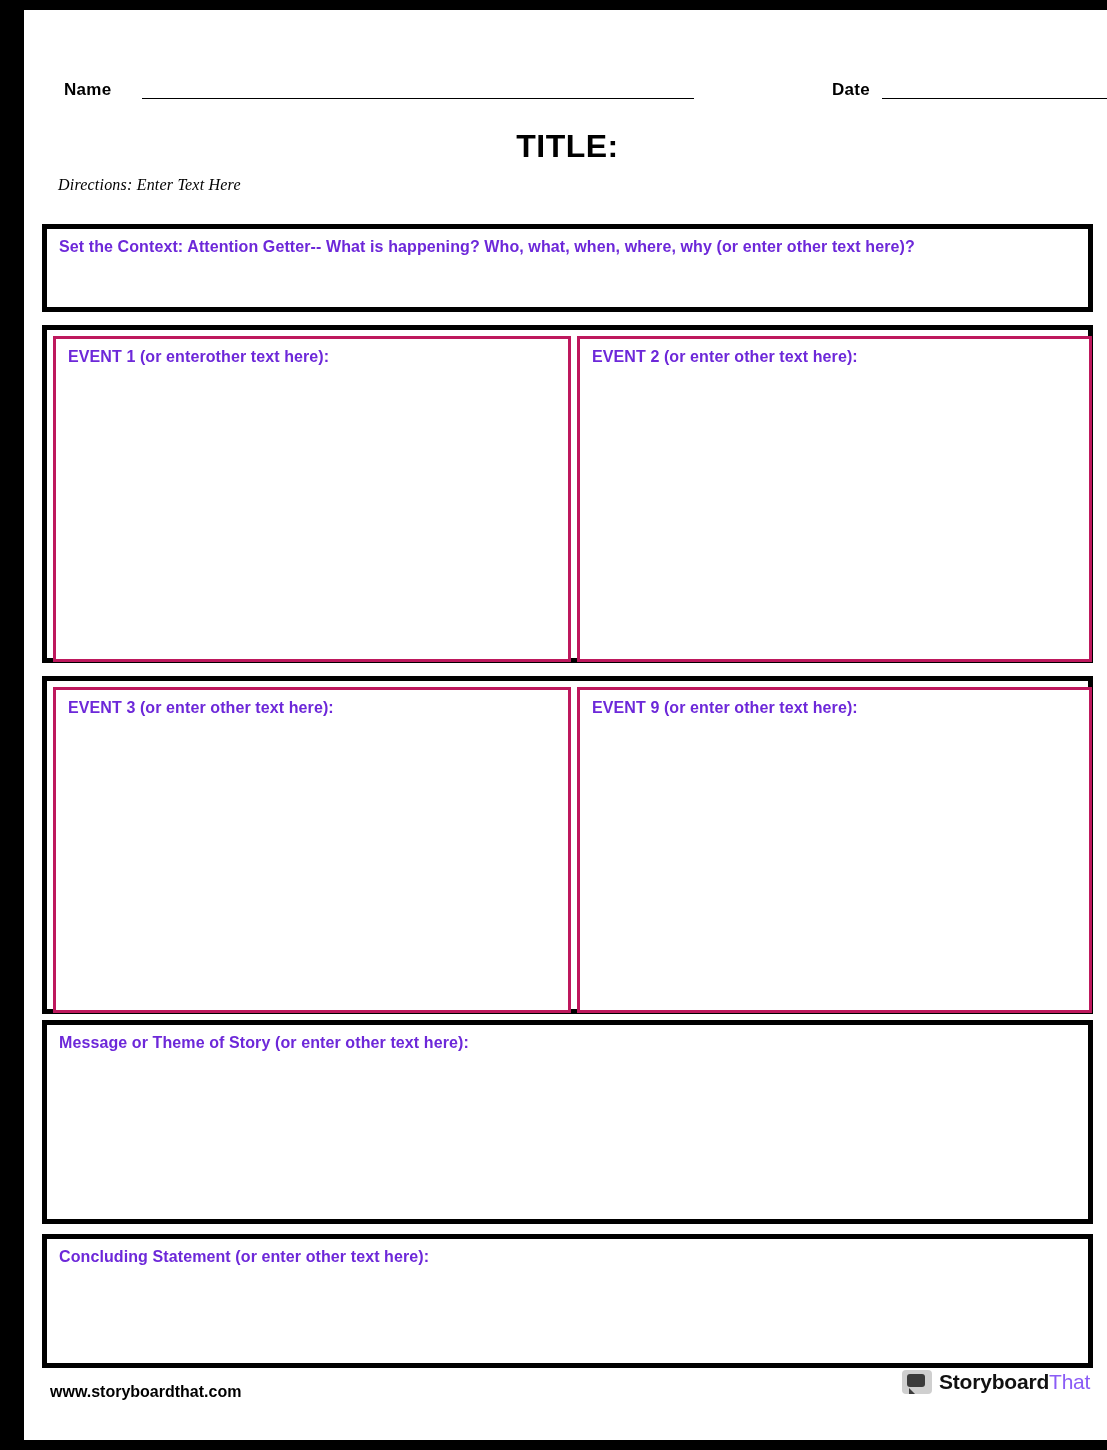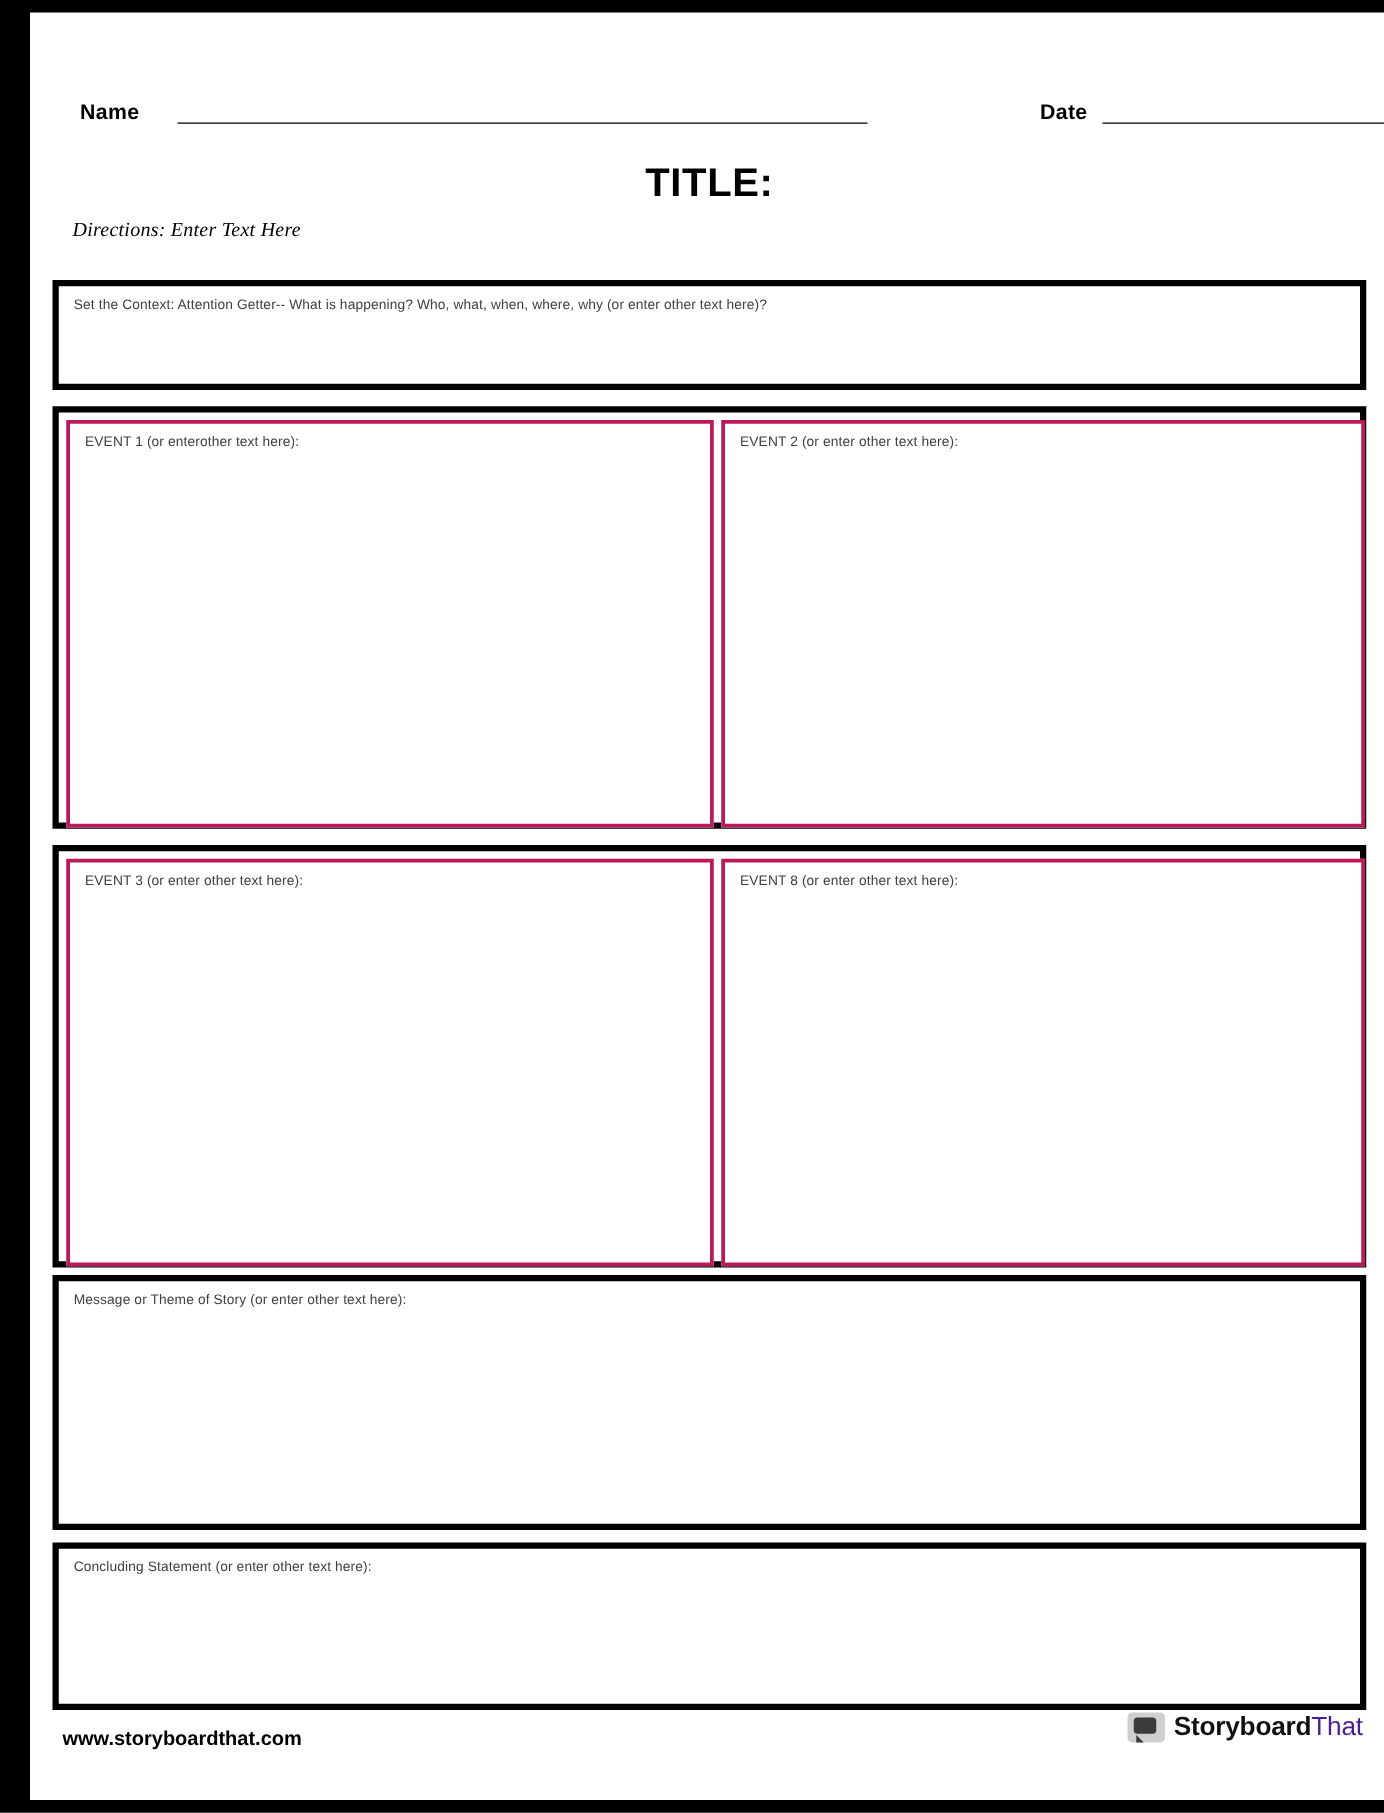--- a/index.html
+++ b/index.html
@@ -103,23 +103,23 @@
   .box-inner {
     position: absolute;
     box-sizing: border-box;
     background: #fff;
     border: 3px solid #be185d;
   }
   .box-label {
     position: absolute;
     left: 12px;
     top: 9px;
-    font-size: 11px;
-    font-weight: normal;
-    color: #404040;
+    font-size: 16px;
+    font-weight: bold;
+    color: #6d28d9;
     letter-spacing: 0.1px;
     white-space: nowrap;
   }
 
   
   #context-box { left: 0px; top: 196px; width: 1051px; height: 88px; }
 
   
   #events-frame-1 { left: 0px; top: 297px; width: 1051px; height: 338px; }
   #events-frame-2 { left: 0px; top: 648px; width: 1051px; height: 338px; }
@@ -181,21 +181,21 @@
     border-left: 6px solid #3b3b3b;
     border-top: 6px solid transparent;
   }
   .brand-text {
     font-size: 21px;
     font-weight: bold;
     letter-spacing: -0.2px;
     color: #111;
     white-space: nowrap;
   }
-  .brand-text .light { font-weight: normal; color: #4c1d95; }
+  .brand-text .light { font-weight: normal; color: #8b5cf6; }
 </style>
 </head>
 <body>
 
 <div class="page">
   <div class="sheet">
 
     <div class="header-row">
       <span class="label name-label">Name</span>
       <div class="name-line"></div>
@@ -218,21 +218,21 @@
       <div class="box-inner" id="event-2">
         <div class="box-label">EVENT 2 (or enter other text here):</div>
       </div>
     </div>
 
     <div class="box" id="events-frame-2">
       <div class="box-inner" id="event-3">
         <div class="box-label">EVENT 3 (or enter other text here):</div>
       </div>
       <div class="box-inner" id="event-4">
-        <div class="box-label">EVENT 8 (or enter other text here):</div>
+        <div class="box-label">EVENT 9 (or enter other text here):</div>
       </div>
     </div>
 
     <div class="box" id="conclusion-box">
       <div class="box-label">Concluding Statement (or enter other text here):</div>
     </div>
 
     <div class="box" id="message-box">
       <div class="box-label">Message or Theme of Story (or enter other text here):</div>
     </div>

